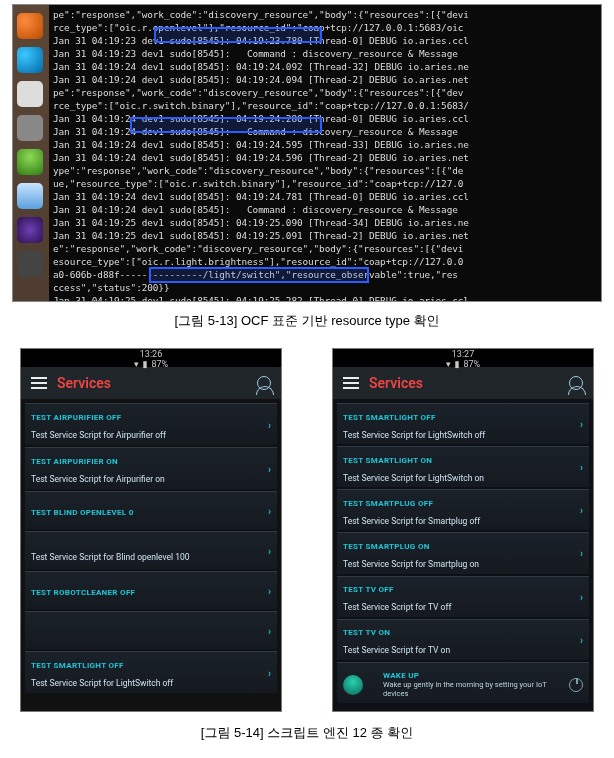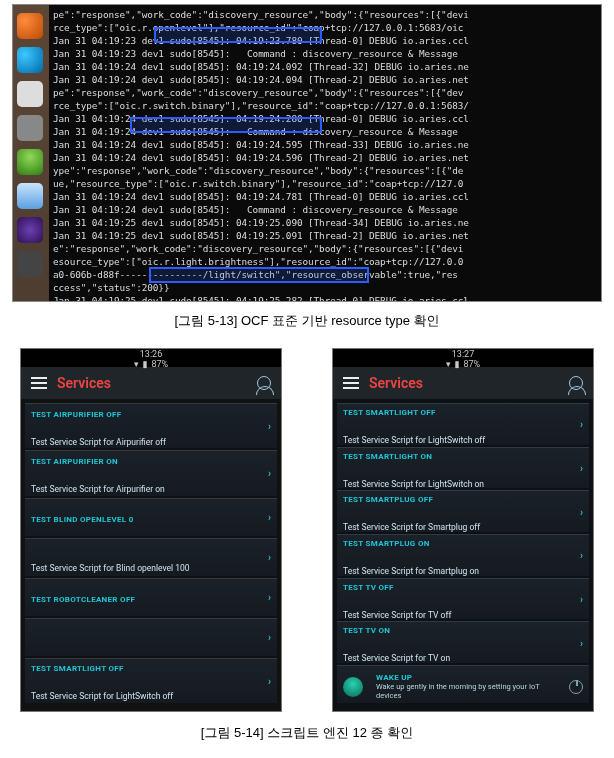--- a/index.html
+++ b/index.html
@@ -37,23 +37,23 @@
   .app-header { height: 32px; background: #20252a; display: flex; align-items: center; justify-content: space-between; color: #ef4444; padding: 0 10px; }
   .app-header .title { font-size: 14px; font-weight: 600; }
   .hamburger { width: 16px; height: 12px; display: flex; flex-direction: column; justify-content: space-between; }
   .hamburger span { display: block; height: 2px; background: #e8eef2; }
   .user-ic { width: 14px; height: 14px; border: 1.5px solid #9fc9e4; border-radius: 50%; position: relative; }
   .user-ic::after { content: ""; position: absolute; width: 16px; height: 8px; border: 1.5px solid #9fc9e4; border-bottom: none; border-radius: 10px 10px 0 0; left: -2px; top: 9px; }
 
   .svc-list { padding: 4px 4px; display: flex; flex-direction: column; gap: 2px; height: calc(100% - 54px); overflow: hidden; }
   .card { background: linear-gradient(180deg,#1b2128,#141a20); border-top: 1px solid #2e3a44; position: relative; padding: 9px 6px 5px 6px; min-height: 38px; display: flex; flex-direction: column; justify-content: center; }
   .card .svc-title { color: #1fc6d6; font-size: 8px; font-weight: 700; letter-spacing: 0.3px; filter: blur(0.2px); }
-  .card .svc-desc  { color: #cfe3ef; font-size: 8.5px; margin-top: 18px; filter: blur(0.15px); }
+  .card .svc-desc  { color: #cfe3ef; font-size: 8.5px; margin-top: 8px; filter: blur(0.15px); }
   .card .chev { position: absolute; right: 6px; top: 50%; transform: translateY(-50%); color: #2fbed0; font-size: 10px; font-weight: 700; }
-  .card.wake { display: flex; flex-direction: row; align-items: center; gap: 13px; }
+  .card.wake { display: flex; flex-direction: row; align-items: center; gap: 20px; }
   .wake .sun { width: 20px; height: 20px; border-radius: 50%; background: radial-gradient(circle at 50% 35%, #27d3b0, #0c6556); }
   .wake .wake-txt { color: #b8d4de; font-size: 7.5px; line-height: 9px; flex:1; }
   .wake .pwr { width: 14px; height: 14px; border: 1.5px solid #7fa0ae; border-radius: 50%; position: relative; }
   .wake .pwr::after { content: ""; position:absolute; width:1.5px; height:6px; background:#7fa0ae; top:-1px; left:6px; }
 </style>
 </head>
 <body>
 
 <div class="figure-block">
   <div class="term-wrap">

